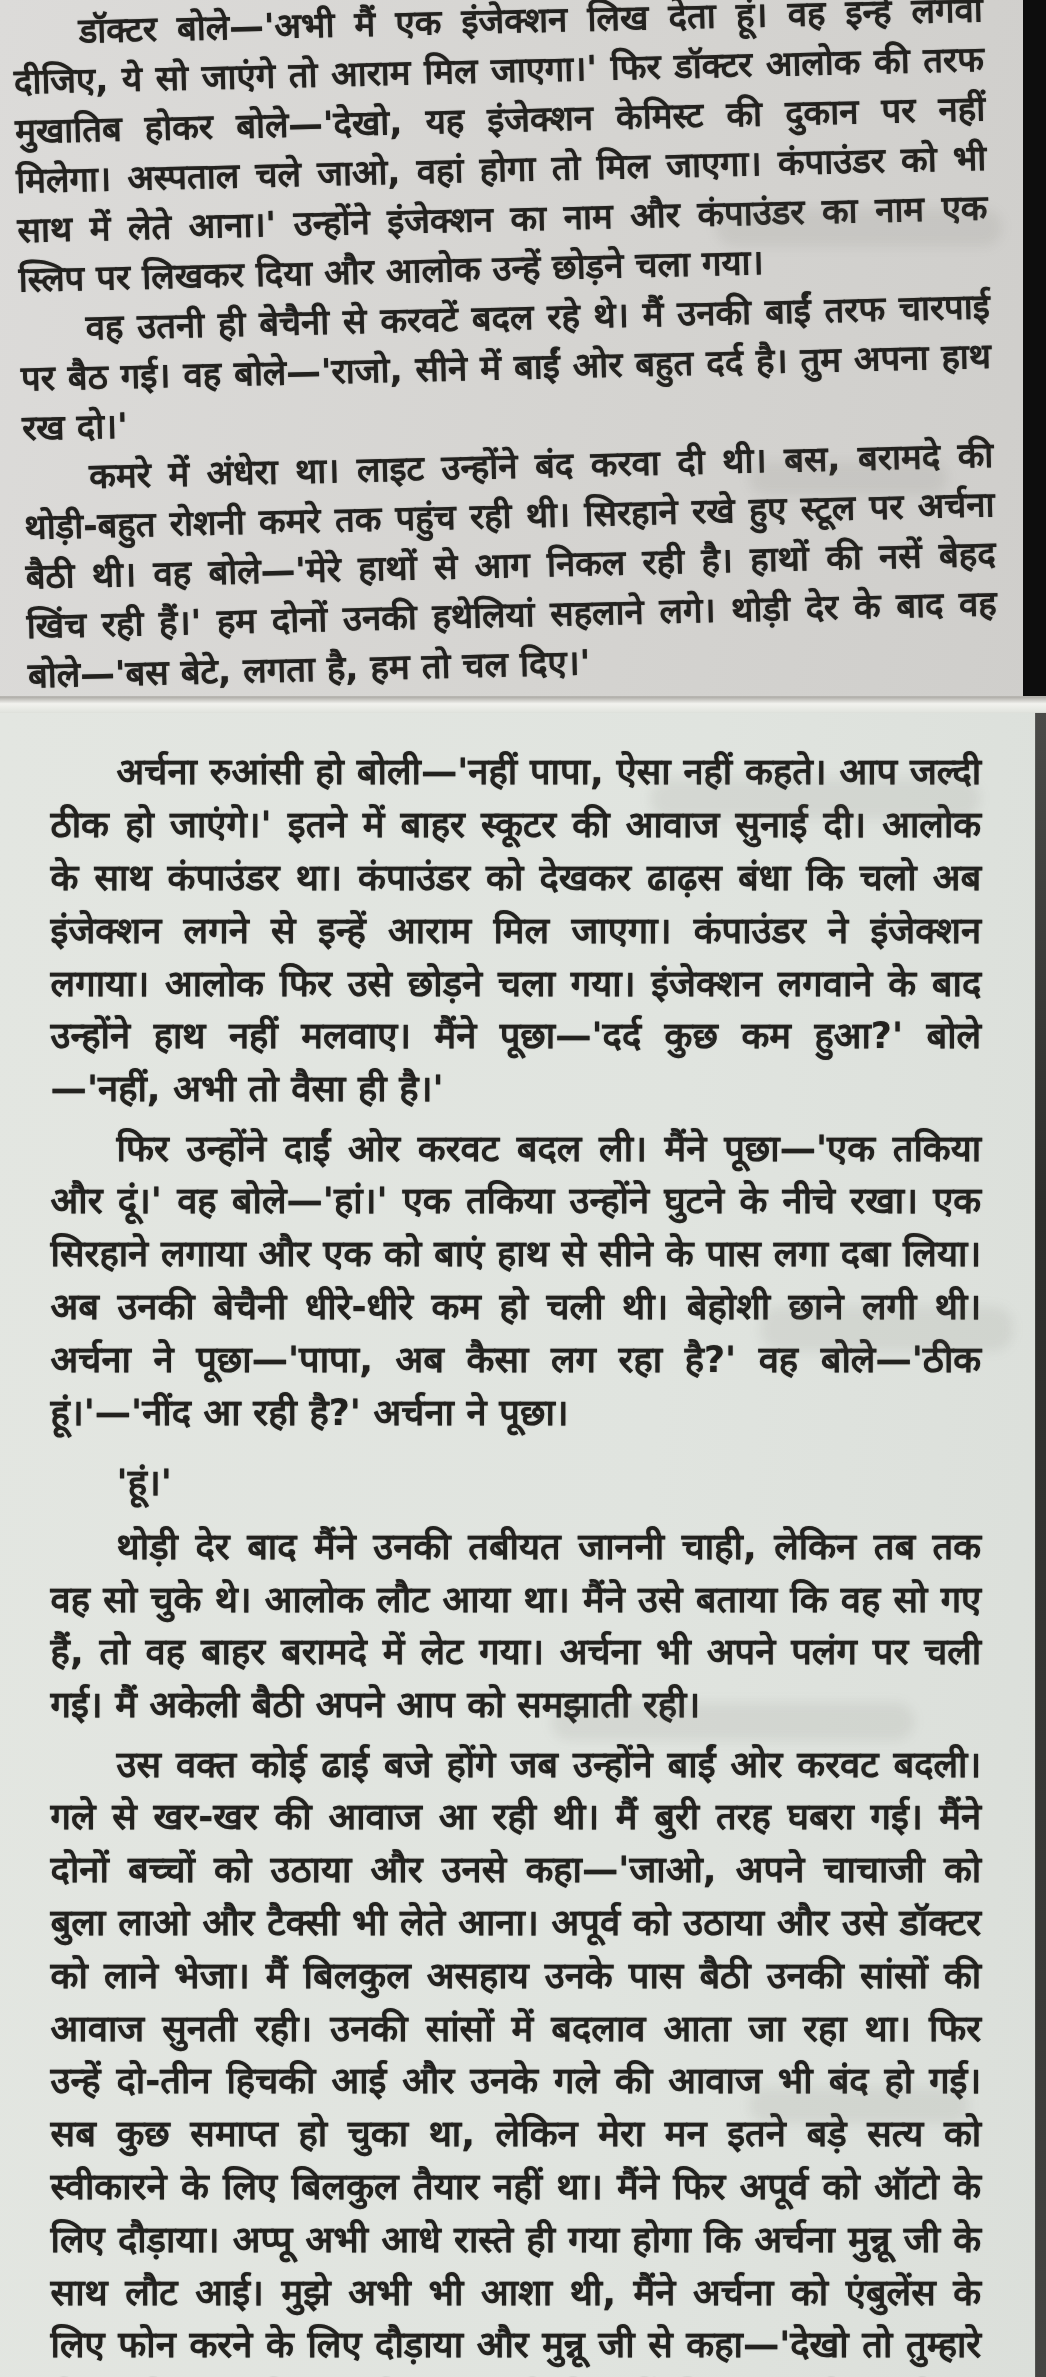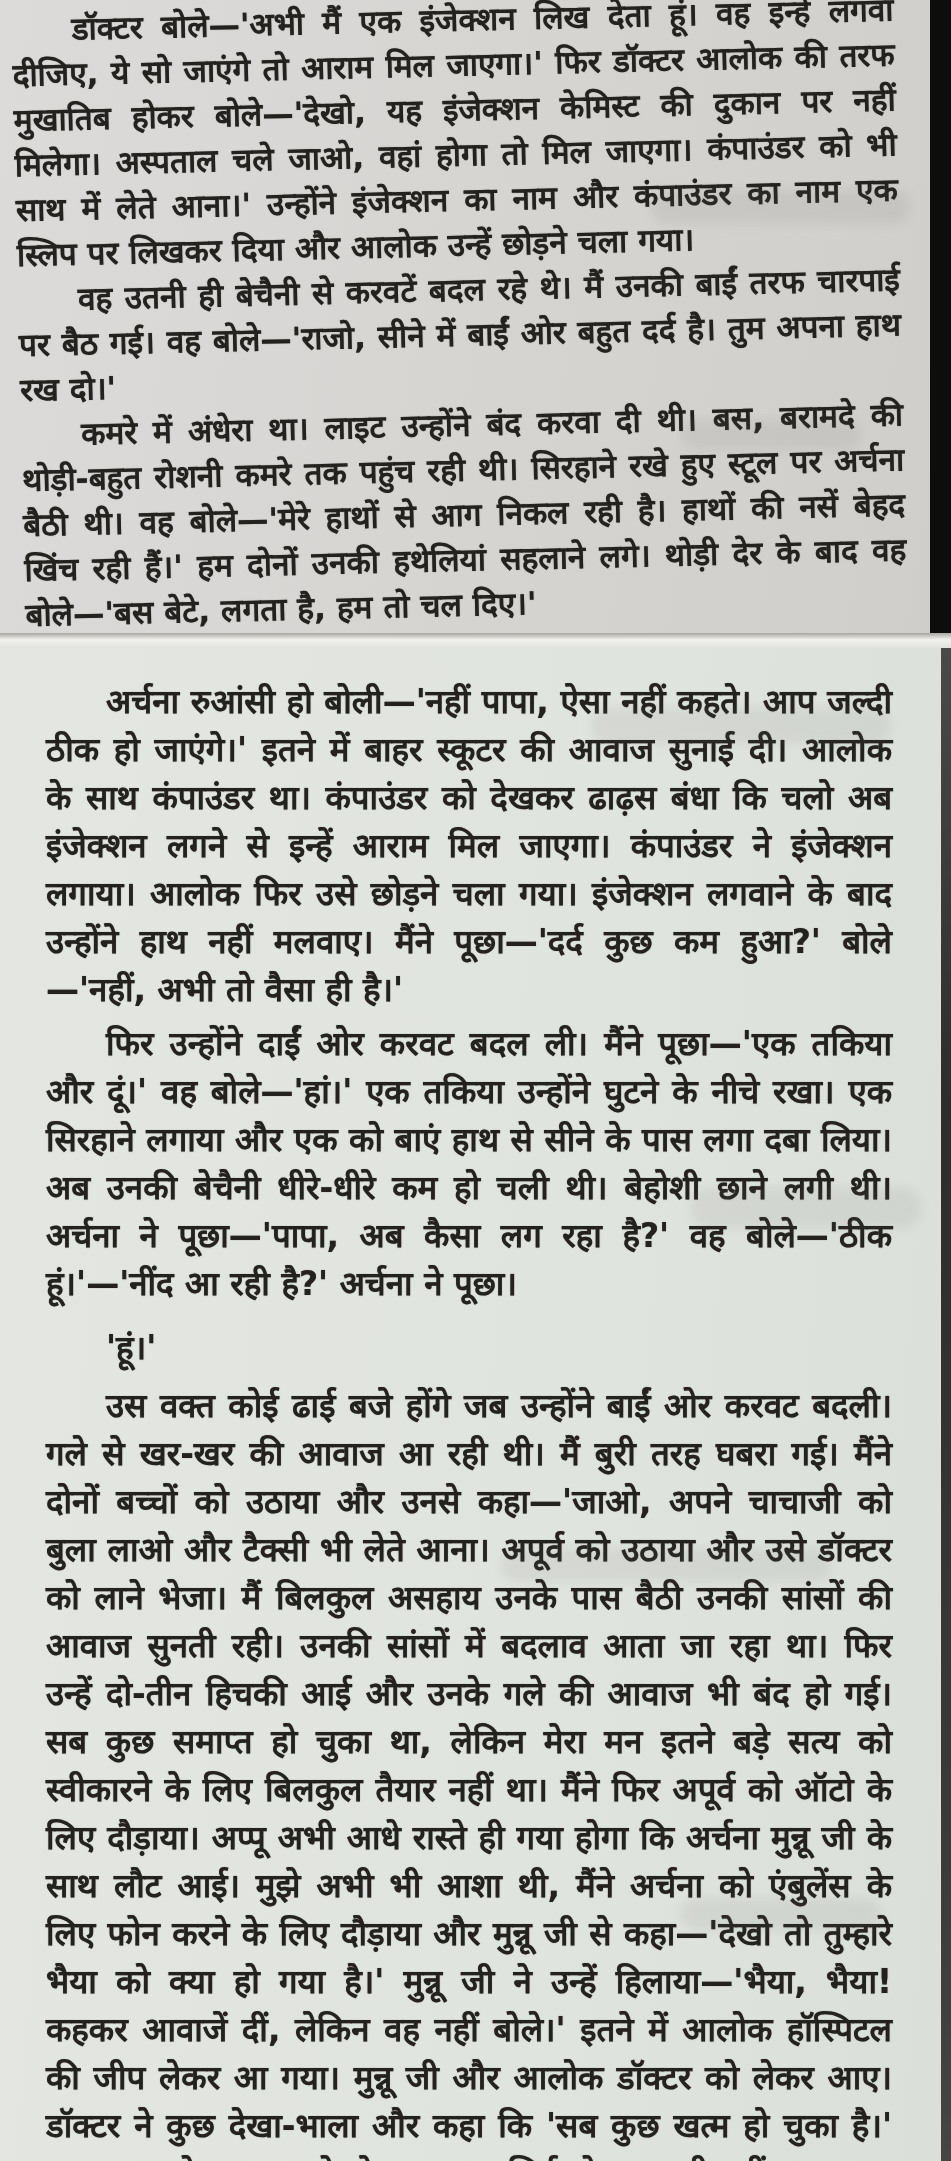--- a/index.html
+++ b/index.html
@@ -113,20 +113,21 @@
     <div class="edge-top"></div>
   </section>
 
   <div class="seam"></div>
 
   <section class="scan-bottom">
     <div class="textwrap">
       <p class="para">अर्चना रुआंसी हो बोली—'नहीं पापा, ऐसा नहीं कहते। आप जल्दी ठीक हो जाएंगे।' इतने में बाहर स्कूटर की आवाज सुनाई दी। आलोक के साथ कंपाउंडर था। कंपाउंडर को देखकर ढाढ़स बंधा कि चलो अब इंजेक्शन लगने से इन्हें आराम मिल जाएगा। कंपाउंडर ने इंजेक्शन लगाया। आलोक फिर उसे छोड़ने चला गया। इंजेक्शन लगवाने के बाद उन्होंने हाथ नहीं मलवाए। मैंने पूछा—'दर्द कुछ कम हुआ?' बोले—'नहीं, अभी तो वैसा ही है।'</p>
       <p class="para">फिर उन्होंने दाईं ओर करवट बदल ली। मैंने पूछा—'एक तकिया और दूं।' वह बोले—'हां।' एक तकिया उन्होंने घुटने के नीचे रखा। एक सिरहाने लगाया और एक को बाएं हाथ से सीने के पास लगा दबा लिया। अब उनकी बेचैनी धीरे-धीरे कम हो चली थी। बेहोशी छाने लगी थी। अर्चना ने पूछा—'पापा, अब कैसा लग रहा है?' वह बोले—'ठीक हूं।'—'नींद आ रही है?' अर्चना ने पूछा।</p>
       <p class="para short">'हूं।'</p>
+      <p class="para">थोड़ी देर बाद मैंने उनकी तबीयत जाननी चाही, लेकिन तब तक वह सो चुके थे। आलोक लौट आया था। मैंने उसे बताया कि वह सो गए हैं, तो वह बाहर बरामदे में लेट गया। अर्चना भी अपने पलंग पर चली गई। मैं अकेली बैठी अपने आप को समझाती रही।</p>
       <p class="para">उस वक्त कोई ढाई बजे होंगे जब उन्होंने बाईं ओर करवट बदली। गले से खर-खर की आवाज आ रही थी। मैं बुरी तरह घबरा गई। मैंने दोनों बच्चों को उठाया और उनसे कहा—'जाओ, अपने चाचाजी को बुला लाओ और टैक्सी भी लेते आना। अपूर्व को उठाया और उसे डॉक्टर को लाने भेजा। मैं बिलकुल असहाय उनके पास बैठी उनकी सांसों की आवाज सुनती रही। उनकी सांसों में बदलाव आता जा रहा था। फिर उन्हें दो-तीन हिचकी आई और उनके गले की आवाज भी बंद हो गई। सब कुछ समाप्त हो चुका था, लेकिन मेरा मन इतने बड़े सत्य को स्वीकारने के लिए बिलकुल तैयार नहीं था। मैंने फिर अपूर्व को ऑटो के लिए दौड़ाया। अप्पू अभी आधे रास्ते ही गया होगा कि अर्चना मुन्नू जी के साथ लौट आई। मुझे अभी भी आशा थी, मैंने अर्चना को एंबुलेंस के लिए फोन करने के लिए दौड़ाया और मुन्नू जी से कहा—'देखो तो तुम्हारे भैया को क्या हो गया है।' मुन्नू जी ने उन्हें हिलाया—'भैया, भैया! कहकर आवाजें दीं, लेकिन वह नहीं बोले।' इतने में आलोक हॉस्पिटल की जीप लेकर आ गया। मुन्नू जी और आलोक डॉक्टर को लेकर आए। डॉक्टर ने कुछ देखा-भाला और कहा कि 'सब कुछ खत्म हो चुका है।' सब खत्म तो बहुत पहले हो चुका था, सिर्फ मेरा मन ही नहीं मान पाया था…।</p>
     </div>
     <div class="bleed" style="top:60px; right:60px; width:300px; height:36px;"></div>
     <div class="bleed" style="top:540px; right:30px; width:230px; height:40px;"></div>
     <div class="bleed" style="top:900px; right:120px; width:330px; height:34px;"></div>
     <div class="bleed" style="top:1250px; right:70px; width:200px; height:32px;"></div>
     <div class="edge-bottom"></div>
   </section>
 
 </div>

